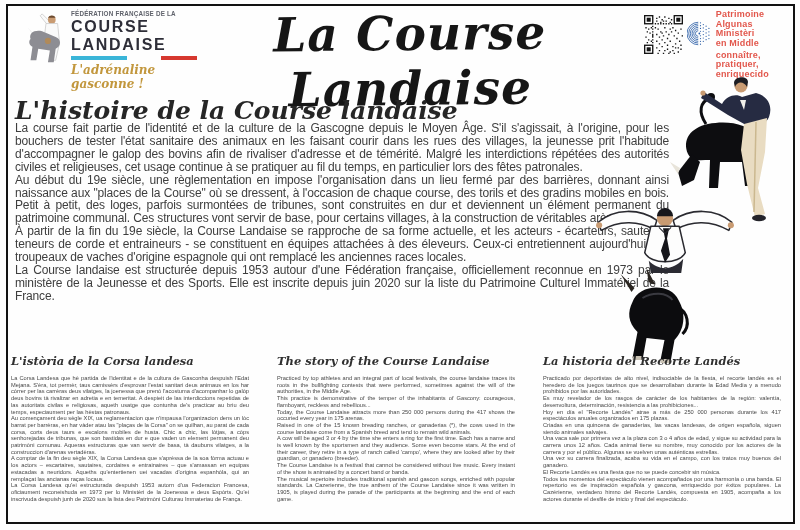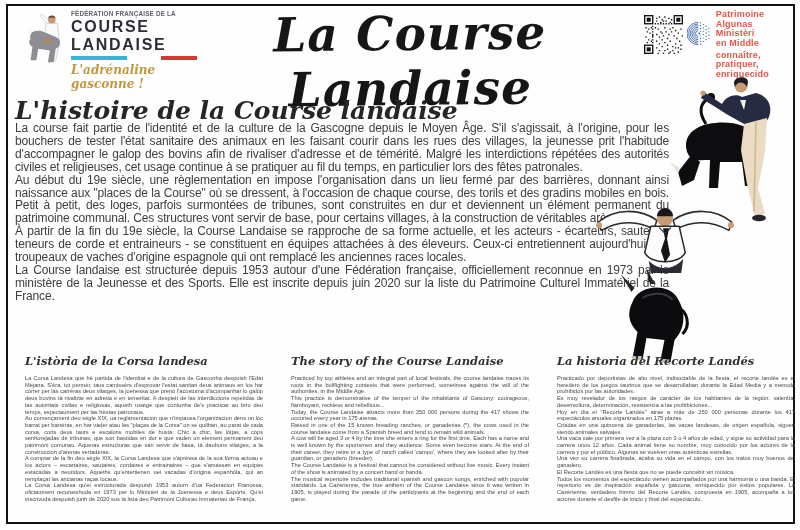--- a/index.html
+++ b/index.html
@@ -39,21 +39,21 @@
   .main-text { position:absolute; left:15px; top:122px; width:654px; }
   .main-text p { margin:0; font-size:12px; line-height:12.9px; text-align:justify;
     letter-spacing:-0.15px; color:#3e3e3e; }
 
   
   .art-top    { position:absolute; left:668px; top:62px;  width:125px; height:160px; }
   .art-middle { position:absolute; left:594px; top:200px; width:142px; height:76px; }
   .art-bottom { position:absolute; left:614px; top:268px; width:86px;  height:100px; }
 
   
-  .columns { position:absolute; left:25px; top:354px; width:770px; display:flex; gap:28px; }
+  .columns { position:absolute; left:11px; top:354px; width:770px; display:flex; gap:28px; }
   .col { flex:1; }
   .col h3 { margin:0 0 7px 0; font-size:11.5px; font-weight:600; color:#303030; }
   .col p { margin:0; font-size:5.7px; line-height:6.7px; text-align:justify; color:#474747; }
 </style>
 </head>
 <body>
 
 <div class="page">
   <div class="frame"></div>
 

